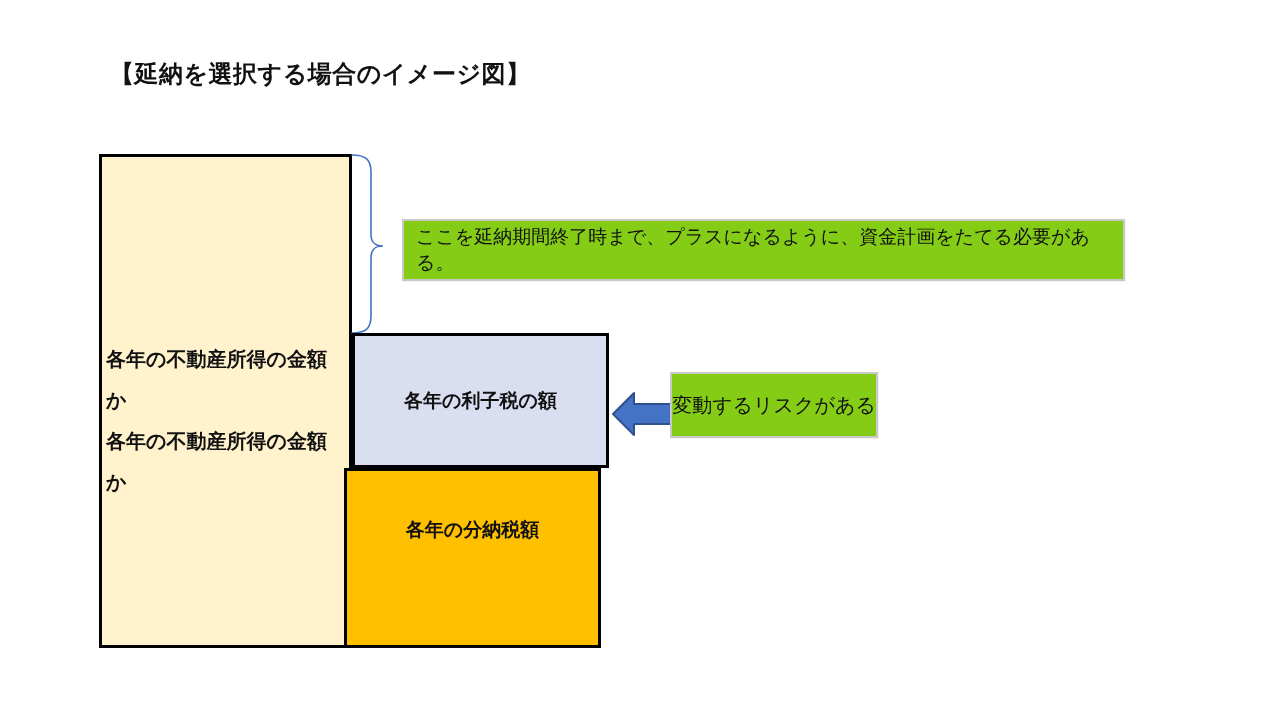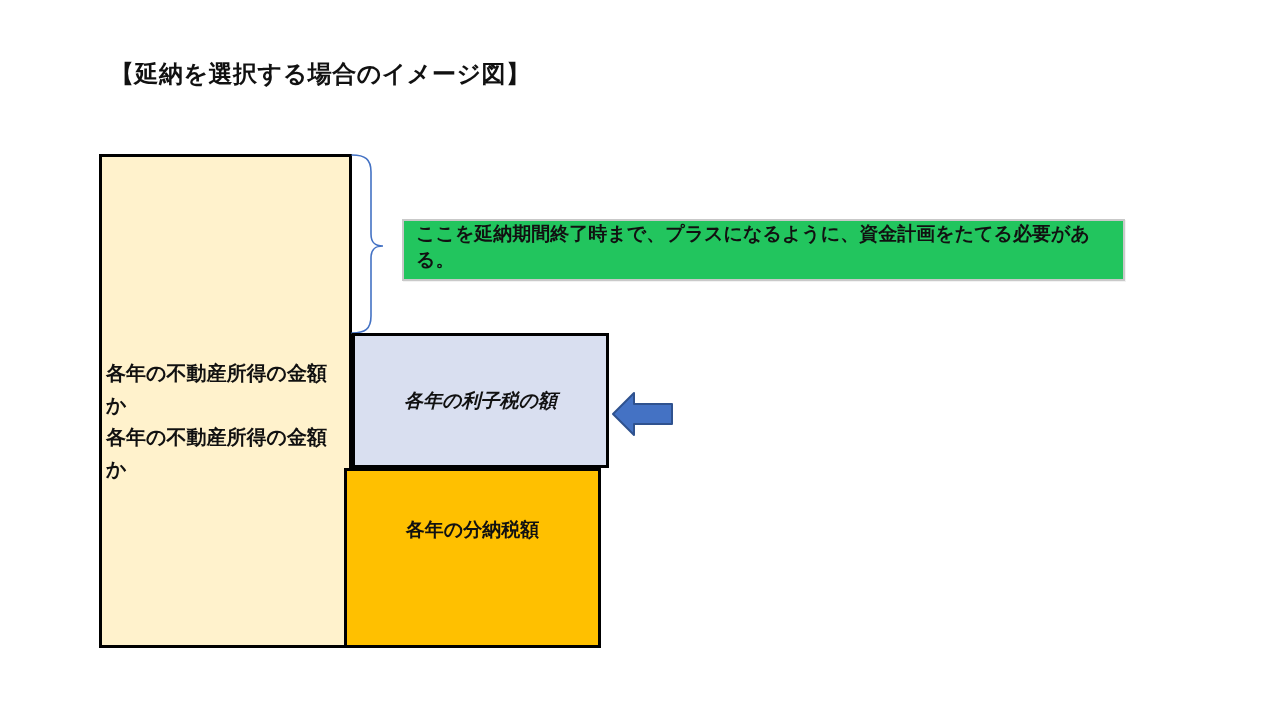--- a/index.html
+++ b/index.html
@@ -28,40 +28,40 @@
     border: 3px solid var(--shape_border, #000000);
     font-weight: bold;
     font-size: 19px;
   }
   .income-box {
     left: 99px; top: 154px; width: 253px; height: 494px;
     background: var(--income_fill, #FFF2CC);
     display: flex; flex-direction: column; justify-content: center;
     padding: 40px 2px 0 4px;
     font-size: 20px;
-    line-height: 32px;
+    line-height: 41px;
   }
   .interest-box {
     left: 352px; top: 333px; width: 257px; height: 135px;
     background: var(--interest_fill, #D9DFF0);
-    display: flex; align-items: center; justify-content: center; font-style: italic;
+    display: flex; align-items: center; justify-content: center;
   }
   .installment-box {
     left: 344px; top: 468px; width: 257px; height: 180px;
     background: var(--installment_fill, #FFC000);
     display: flex; align-items: flex-start; justify-content: center;
     padding-top: 46px;
   }
 
   
   .note {
-    background: #22c55e;
+    background: #84cc16;
     border: 2px solid var(--note_border, #C9C9C9);
-    font-weight: bold;
-    display: flex; 
+    font-weight: normal;
+    display: flex; align-items: center;
     box-shadow: 1px 1px 0 rgba(0,0,0,0.05);
   }
   .planning-note {
     left: 402px; top: 219px; width: 723px; height: 62px;
     padding-left: 12px;
     font-size: 19px;
   }
   .risk-note {
     left: 670px; top: 372px; width: 208px; height: 66px;
     justify-content: center;
@@ -111,14 +111,17 @@
   </div>
 
   <div class="abs shape installment-box">
     <span>各年の分納税額</span>
   </div>
 
   <svg class="abs arrow-svg" width="64" height="50" viewBox="0 0 64 50">
     <polygon class="arrow-poly" points="3,25 24,4 24,15 62,15 62,35 24,35 24,46"></polygon>
   </svg>
 
+  <div class="abs note risk-note">
+    <span>変動するリスクがある</span>
+  </div>
 
 </div>
 
 </body></html>

